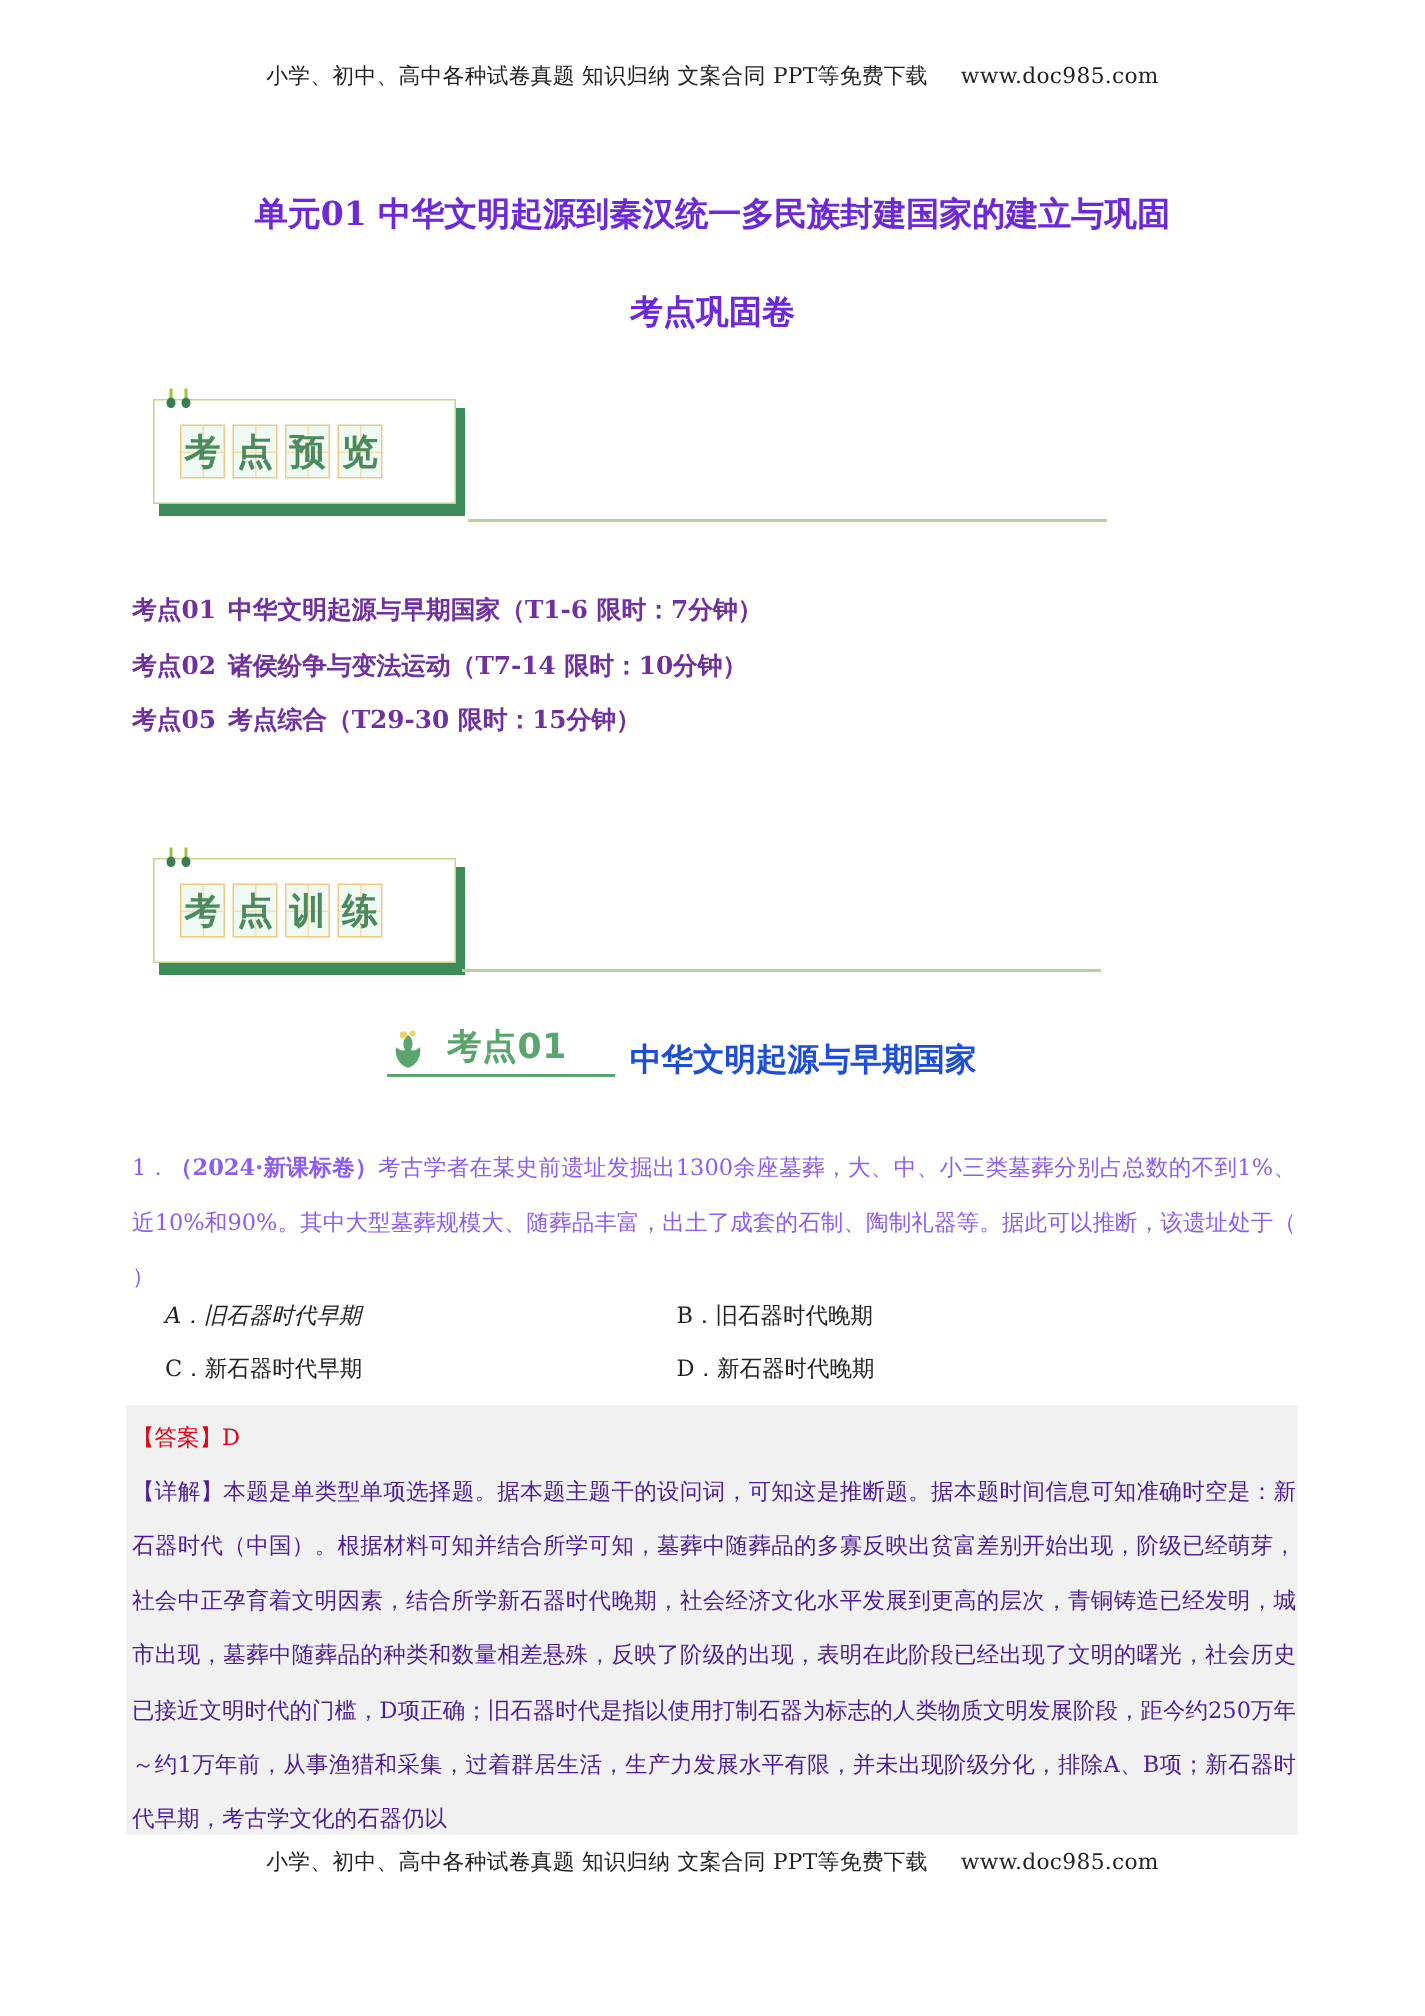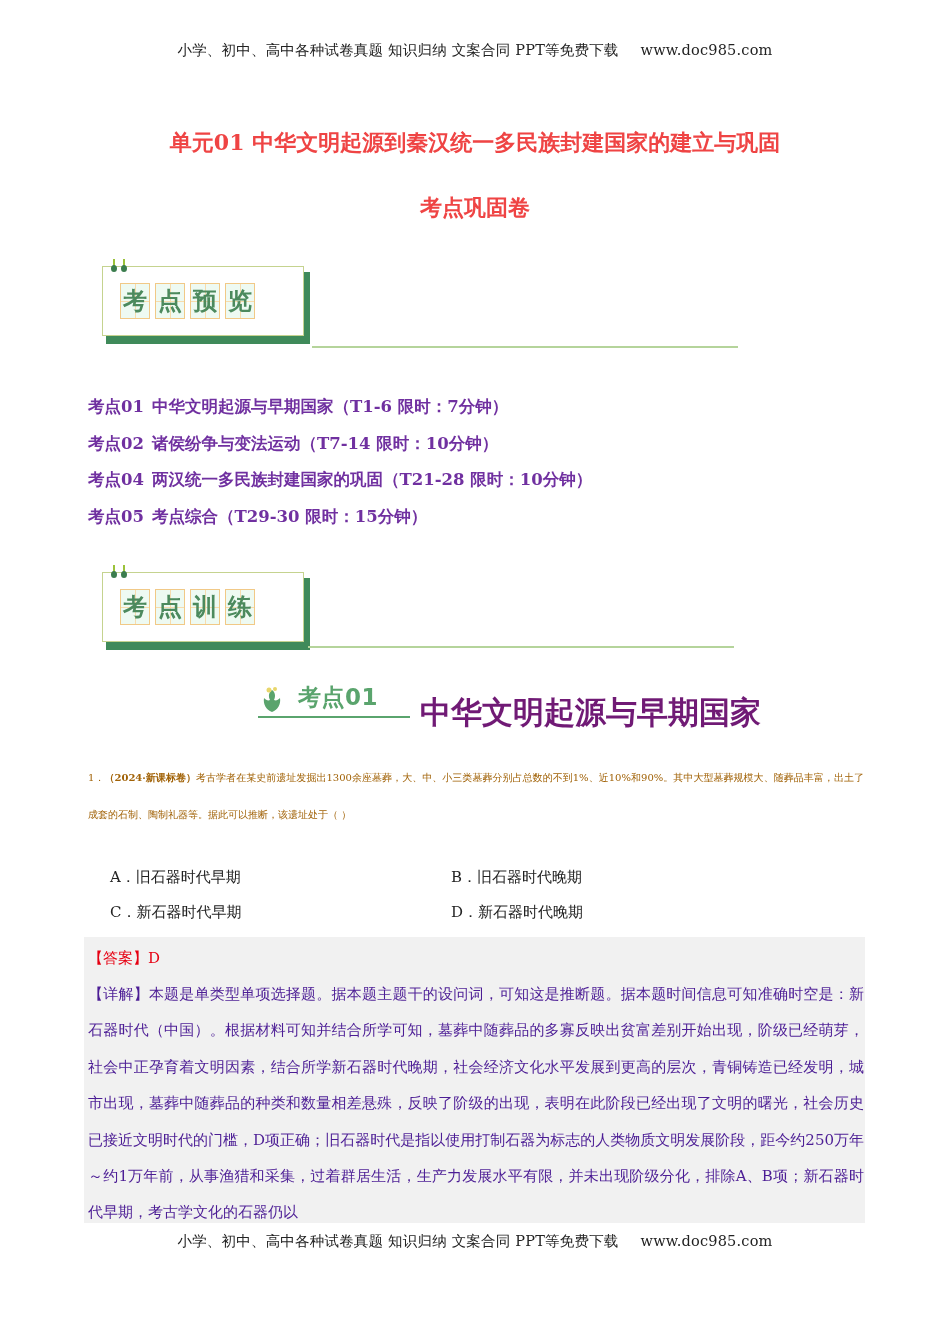--- a/index.html
+++ b/index.html
@@ -11,21 +11,21 @@
   .header-line, .footer-line {
     position: absolute; left: 0; width: 950px; text-align: center;
     font-size: 14.5px; color: #222; letter-spacing: 0.2px;
   }
   .header-line { top: 41px; }
   .footer-line { top: 1232px; }
   .header-line .url, .footer-line .url { margin-left: 22px; }
 
   .title {
     position: absolute; left: 0; width: 950px; text-align: center;
-    font-weight: bold; font-size: 22px; color: #ef4444;
+    font-weight: bold; font-size: 22px; color: #6d28d9;
   }
   .title.t1 { top: 128px; }
   .title.t2 { top: 193px; }
 
   
   .banner { position: absolute; left: 102px; width: 208px; height: 72px; }
   .banner .shadow { position: absolute; left: 4px; top: 6px; width: 204px; height: 72px; background: #3f8a5a; }
   .banner .box { position: absolute; left: 0; top: 0; width: 202px; height: 70px; background: #fff; border: 1.5px solid #c5d38f; box-sizing: border-box; }
   .banner .pins { position: absolute; left: 8px; top: -8px; display: flex; gap: 4px; }
   .banner .pin { width: 6px; height: 14px; position: relative; }
@@ -52,24 +52,24 @@
 
   .kd-badge { position: absolute; left: 258px; top: 682px; width: 152px; height: 36px; }
   .kd-badge .plant { position: absolute; left: 4px; top: 4px; width: 20px; height: 26px; }
   .kd-badge .label {
     position: absolute; left: 40px; top: 0; font-family: "DejaVu Sans", sans-serif;
     font-weight: bold; font-size: 23px; color: #5aa46d; letter-spacing: 0.5px;
   }
   .kd-badge .underline { position: absolute; left: 0; top: 34px; width: 152px; height: 2px; background: #5aa46d; }
   .kd-title {
     position: absolute; left: 420px; top: 692px;
-    font-family: "DejaVu Sans", sans-serif; font-weight: bold; font-size: 31px; color: #701a75;
+    font-family: "DejaVu Sans", sans-serif; font-weight: bold; font-size: 21px; color: #1d4ed8;
   }
 
-  .question { position: absolute; left: 88px; top: 760px; width: 776px; font-size: 10px; line-height: 36.5px; color: #a16207; text-align: justify; }
+  .question { position: absolute; left: 88px; top: 760px; width: 776px; font-size: 15px; line-height: 36.5px; color: #8b5cf6; text-align: justify; }
   .question .src { font-weight: bold; }
   .options { position: absolute; left: 110px; top: 868px; width: 700px; font-size: 15px; color: #222; }
   .opt { position: absolute; white-space: nowrap; }
 
   .answer-box {
     position: absolute; left: 84px; top: 937px; width: 781px; height: 286px;
     background: #f1f1f1;
   }
   .answer { position: absolute; left: 88px; top: 940px; width: 776px; font-size: 15px; color: #e60012; line-height: 36px; }
   .detail {
@@ -100,21 +100,20 @@
       <div class="ch"><span>预</span></div>
       <div class="ch"><span>览</span></div>
     </div>
   </div>
 </div>
 <div class="rule" style="left:312px; top:346px; width:426px;"></div>
 
 <div class="toc">
   <div class="toc-item"><span class="code">考点01</span><span>中华文明起源与早期国家（T1-6  限时：7分钟）</span></div>
   <div class="toc-item"><span class="code">考点02</span><span>诸侯纷争与变法运动（T7-14  限时：10分钟）</span></div>
-  <div class="toc-item"><span class="code">考点04</span><span>两汉统一多民族封建国家的巩固（T21-28  限时：10分钟）</span></div>
   <div class="toc-item"><span class="code">考点05</span><span>考点综合（T29-30  限时：15分钟）</span></div>
 </div>
 
 <div class="banner" style="top:572px;">
   <div class="shadow"></div>
   <div class="box">
     <div class="pins">
         <div class="pin"></div>
         <div class="pin"></div>
       </div>
@@ -137,21 +136,21 @@
   <span class="label">考点01</span>
   <div class="underline"></div>
 </div>
 <div class="kd-title">中华文明起源与早期国家</div>
 
 <div class="question">
   <span>1．</span><span class="src">（2024·新课标卷）</span><span>考古学者在某史前遗址发掘出1300余座墓葬，大、中、小三类墓葬分别占总数的不到1%、近10%和90%。其中大型墓葬规模大、随葬品丰富，出土了成套的石制、陶制礼器等。据此可以推断，该遗址处于（    ）</span>
 </div>
 
 <div class="options">
-  <div class="opt" style="left:0; top:0;"><span>A．</span><span>旧石器时代早期</span></div>
+  <div class="opt" style="left:0; top:0;font-style:italic;"><span>A．</span><span>旧石器时代早期</span></div>
   <div class="opt" style="left:341px; top:0;"><span>B．</span><span>旧石器时代晚期</span></div>
   <div class="opt" style="left:0; top:35px;"><span>C．</span><span>新石器时代早期</span></div>
   <div class="opt" style="left:341px; top:35px;"><span>D．</span><span>新石器时代晚期</span></div>
 </div>
 
 <div class="answer-box"></div>
 <div class="answer">
   <span>【答案】</span><span>D</span>
 </div>
 <div class="detail">

